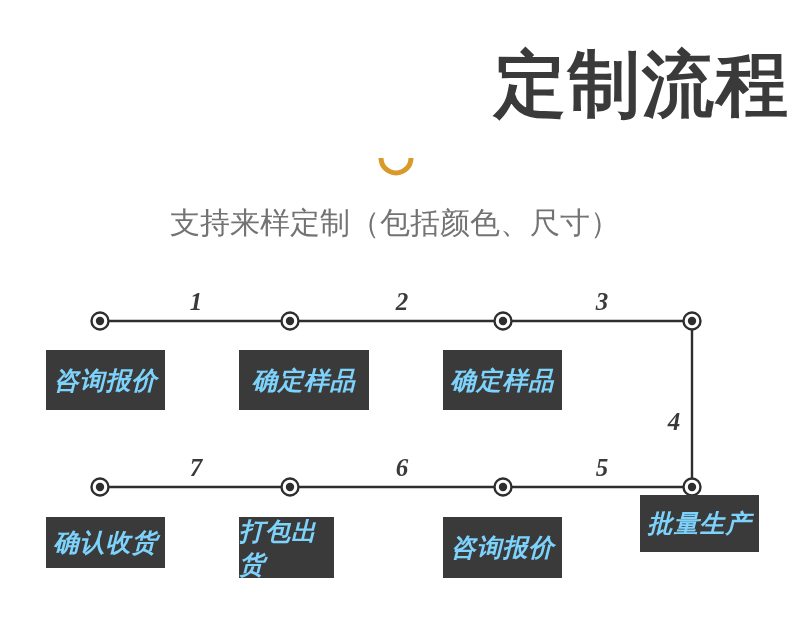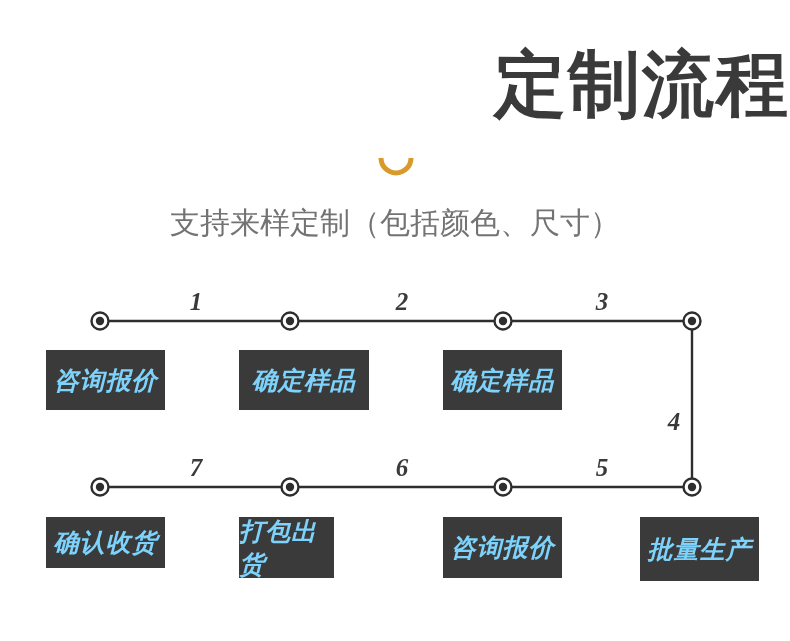--- a/index.html
+++ b/index.html
@@ -173,16 +173,16 @@
     <div class="step-num" style="left:382px; top:454px;">6</div>
     <div class="step-num" style="left:176px; top:454px;">7</div>
 
     <div class="step-box" style="left:46px; top:350px; width:119px; height:60px;">咨询报价</div>
     <div class="step-box" style="left:239px; top:350px; width:130px; height:60px;">确定样品</div>
     <div class="step-box" style="left:443px; top:350px; width:119px; height:60px;">确定样品</div>
 
     <div class="step-box" style="left:46px; top:517px; width:119px; height:51px;">确认收货</div>
     <div class="step-box" style="left:239px; top:517px; width:95px; height:61px;">打包出货</div>
     <div class="step-box" style="left:443px; top:517px; width:119px; height:61px;">咨询报价</div>
-    <div class="step-box" style="left:640px; top:517px; width:119px; height:64px;">批量生产</div>
+    <div class="step-box" style="left:640px; top:495px; width:119px; height:57px;">批量生产</div>
 
   </div>
 </div>
 
 </body></html>

